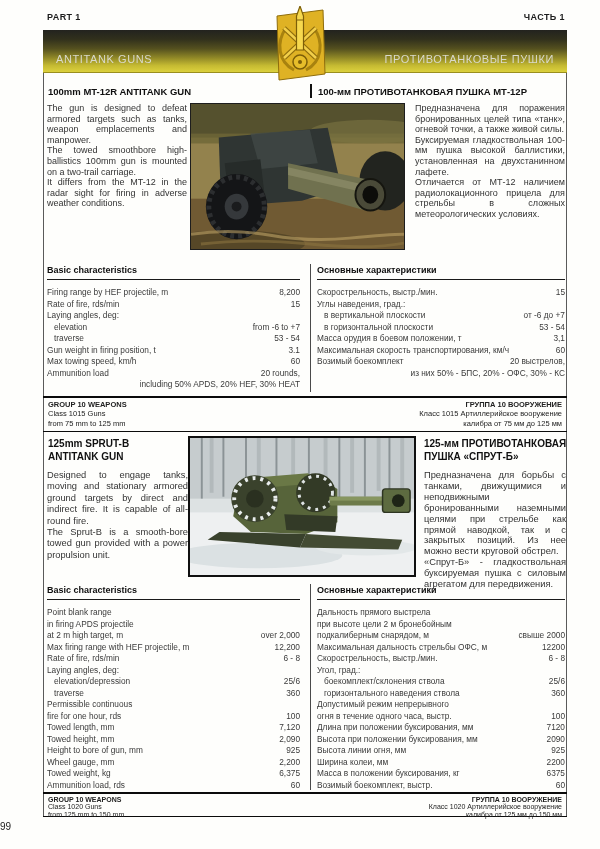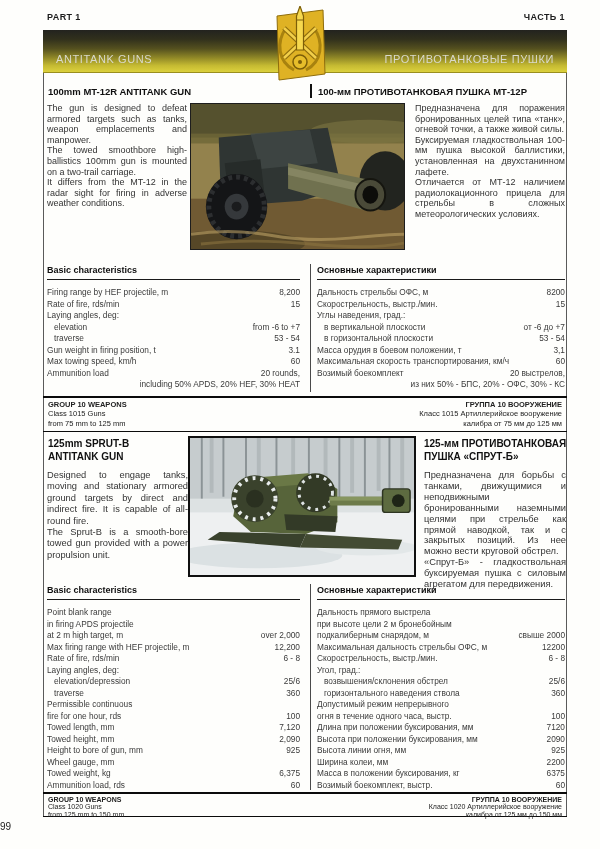--- a/index.html
+++ b/index.html
@@ -178,24 +178,20 @@
         <div class="spec-row">
           <span class="lbl"></span>
           <span class="val">including 50% APDS, 20% HEF, 30% HEAT</span>
         </div>
       </div>
   </div>
   <div class="col-divider d1"></div>
   <div class="spec s1-spec-ru">
     <div class="spec-title">Основные характеристики</div>
     <div>
-        <div class="spec-row">
-          <span class="lbl">Дальность стрельбы ОФС, м</span>
-          <span class="val">8200</span>
-        </div>
         <div class="spec-row">
           <span class="lbl">Скорострельность, выстр./мин.</span>
           <span class="val">15</span>
         </div>
         <div class="spec-row">
           <span class="lbl">Углы наведения, град.:</span>
           <span class="val"></span>
         </div>
         <div class="spec-row indent">
           <span class="lbl">в вертикальной плоскости</span>
@@ -347,20 +343,21 @@
         <div class="spec-row">
           <span class="lbl">Towed height, mm</span>
           <span class="val">2,090</span>
         </div>
         <div class="spec-row">
           <span class="lbl">Height to bore of gun, mm</span>
           <span class="val">925</span>
         </div>
         <div class="spec-row">
           <span class="lbl">Wheel gauge, mm</span>
+          <span class="val">2,200</span>
         </div>
         <div class="spec-row">
           <span class="lbl">Towed weight, kg</span>
           <span class="val">6,375</span>
         </div>
         <div class="spec-row">
           <span class="lbl">Ammunition load, rds</span>
           <span class="val">60</span>
         </div>
       </div>
@@ -387,21 +384,21 @@
         </div>
         <div class="spec-row">
           <span class="lbl">Скорострельность, выстр./мин.</span>
           <span class="val">6 - 8</span>
         </div>
         <div class="spec-row">
           <span class="lbl">Угол, град.:</span>
           <span class="val"></span>
         </div>
         <div class="spec-row indent">
-          <span class="lbl">возвышения/склонения обстрел</span>
+          <span class="lbl">боекомплект/склонения ствола</span>
           <span class="val">25/6</span>
         </div>
         <div class="spec-row indent">
           <span class="lbl">горизонтального наведения ствола</span>
           <span class="val">360</span>
         </div>
         <div class="spec-row">
           <span class="lbl">Допустимый режим непрерывного</span>
           <span class="val"></span>
         </div>

